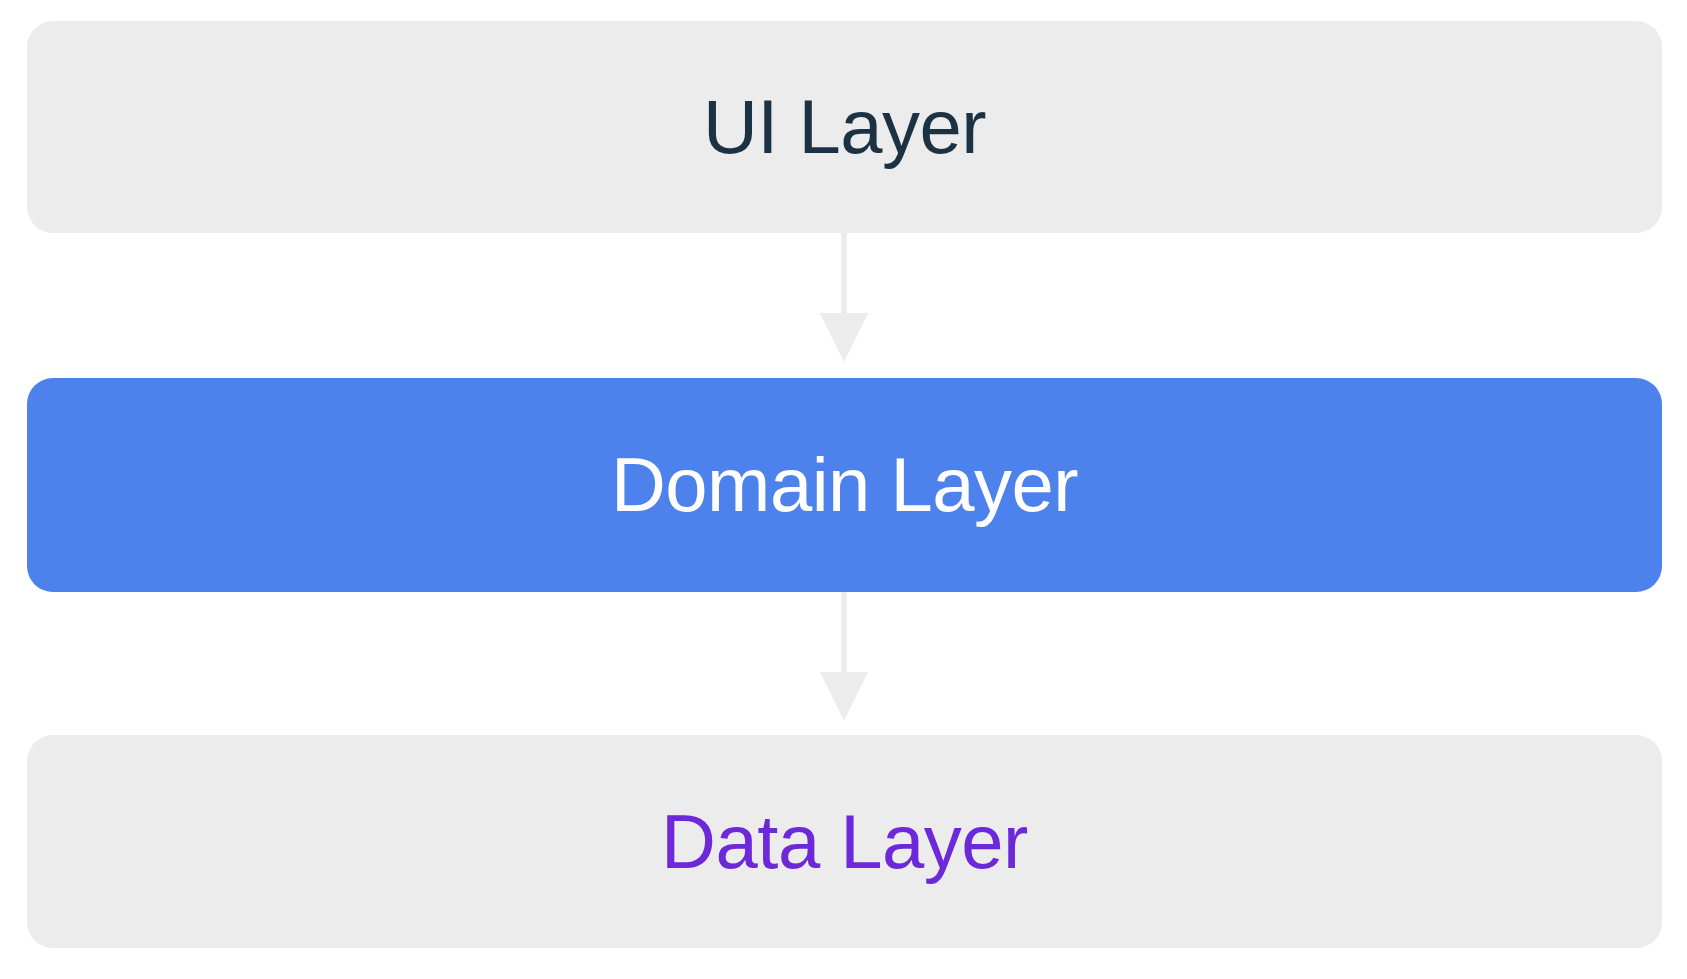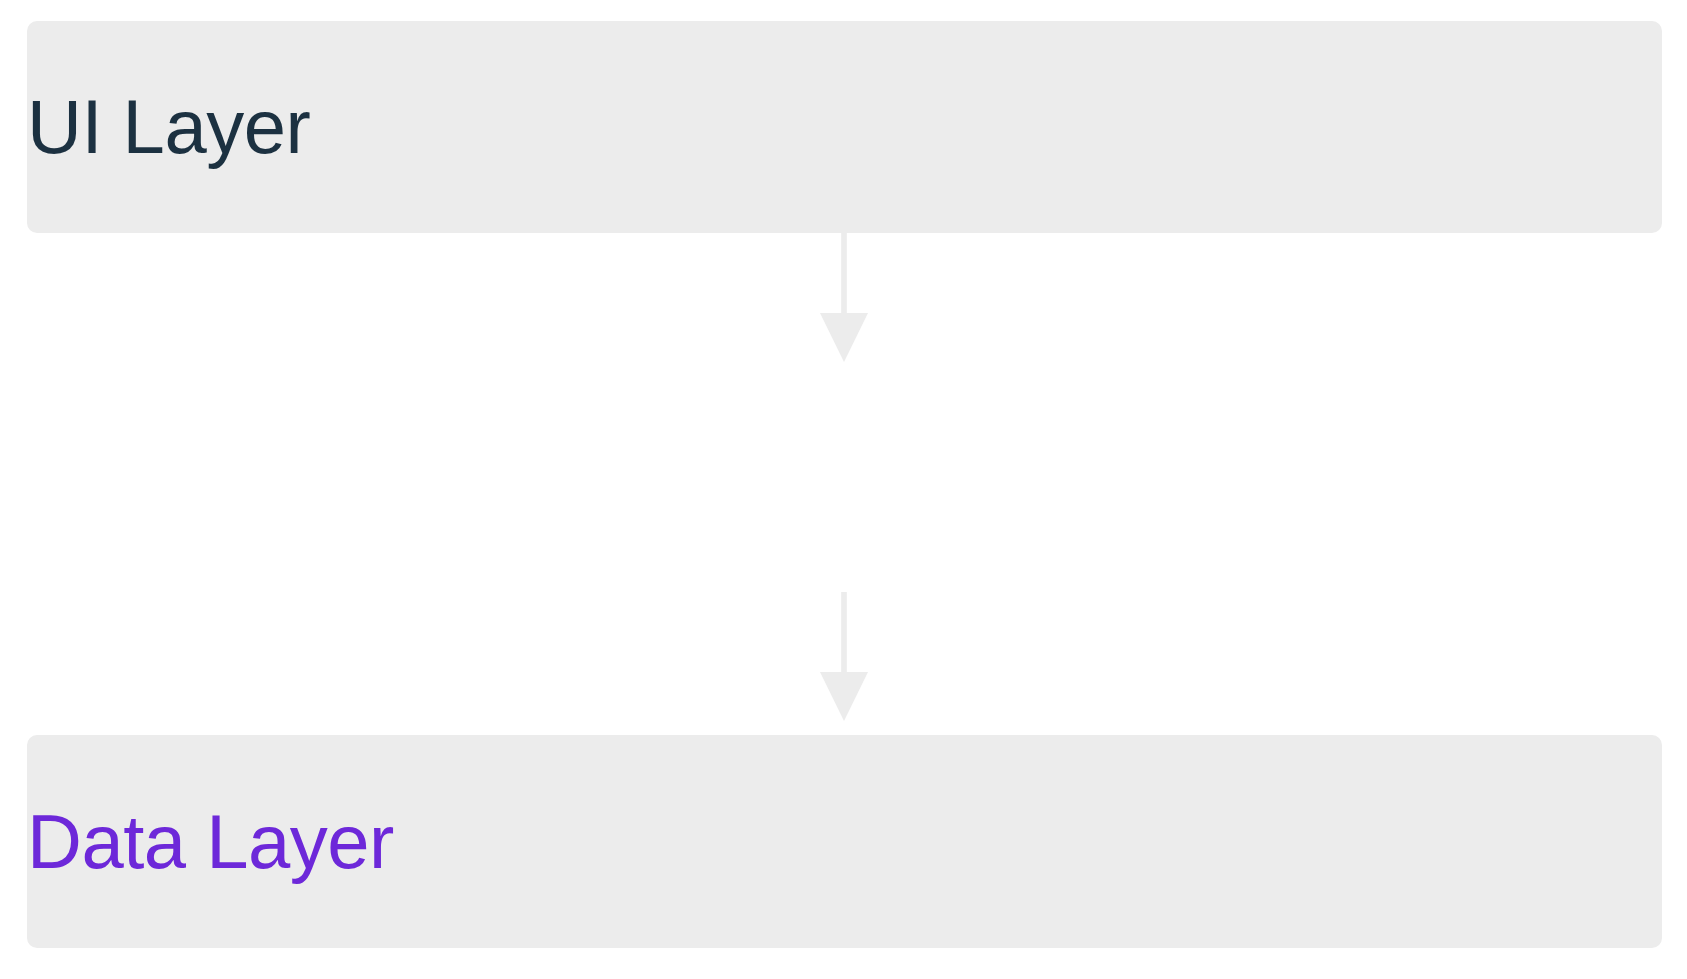--- a/index.html
+++ b/index.html
@@ -19,23 +19,24 @@
     position: relative;
     width: 1687px;
     height: 979px;
     background: #ffffff;
   }
 
   .layer-node {
     position: absolute;
     left: 27px;
     width: 1635px;
-    border-radius: 10px;
+    border-radius: 26px;
     display: flex;
     align-items: center;
+    justify-content: center;
     box-sizing: border-box;
   }
 
   .layer-label {
     font-family: "Liberation Sans", sans-serif;
     font-weight: 400;
     font-size: 76px;
     line-height: 1;
     letter-spacing: -0.5px;
     white-space: nowrap;
@@ -96,20 +97,23 @@
     <span class="layer-label" style="color: rgb(28, 49, 65);">UI Layer</span>
   </div>
 
   <div class="connector-arrow" id="connector-ui-to-domain">
     <svg viewBox="0 0 50 130" xmlns="http://www.w3.org/2000/svg">
       <rect x="22.2" y="0" width="5.6" height="82" fill="#ECECEC"></rect>
       <polygon points="1,80 49,80 25,129" fill="#ECECEC"></polygon>
     </svg>
   </div>
 
+  <div class="layer-node" id="node-domain-layer" style="background: rgb(77, 130, 236);">
+    <span class="layer-label" style="color: rgb(255, 255, 255);">Domain Layer</span>
+  </div>
 
   <div class="connector-arrow" id="connector-domain-to-data">
     <svg viewBox="0 0 50 130" xmlns="http://www.w3.org/2000/svg">
       <rect x="22.2" y="0" width="5.6" height="82" fill="#ECECEC"></rect>
       <polygon points="1,80 49,80 25,129" fill="#ECECEC"></polygon>
     </svg>
   </div>
 
   <div class="layer-node" id="node-data-layer" style="background: rgb(236, 236, 236);">
     <span class="layer-label" style="color: #6d28d9;">Data Layer</span>

